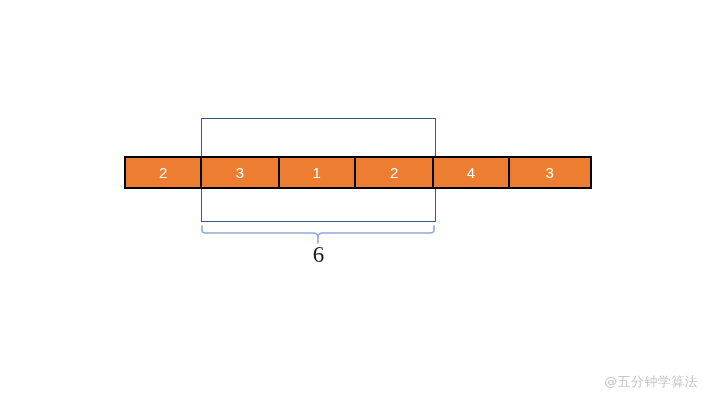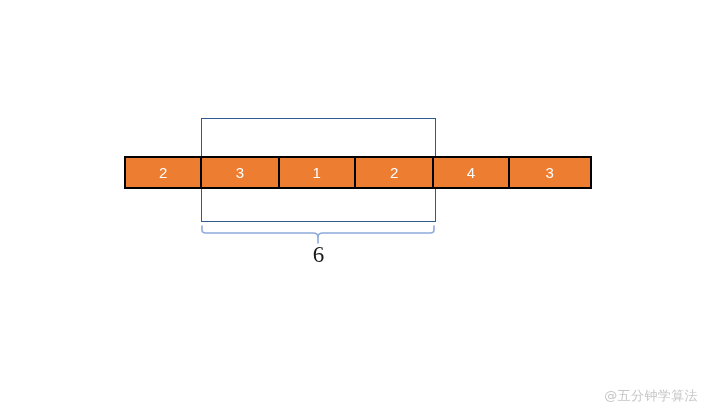--- a/index.html
+++ b/index.html
@@ -99,21 +99,21 @@
     line-height: 1;
     font-family: "Liberation Serif", serif;
     user-select: none;
     z-index: 2;
   }
 
   
   #watermark {
     position: absolute;
     right: 22px;
-    bottom: 3px;
+    bottom: 17px;
     color: #C6C6C6;
     font-size: 13px;
     line-height: 1;
     font-family: "DejaVu Sans", sans-serif;
     letter-spacing: 0.4px;
     user-select: none;
     z-index: 4;
   }
 </style>
 </head>

